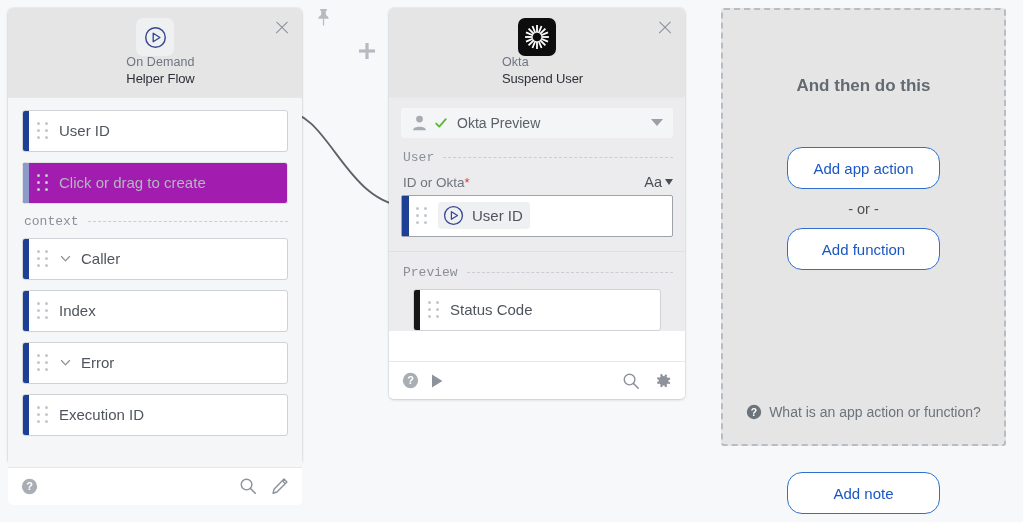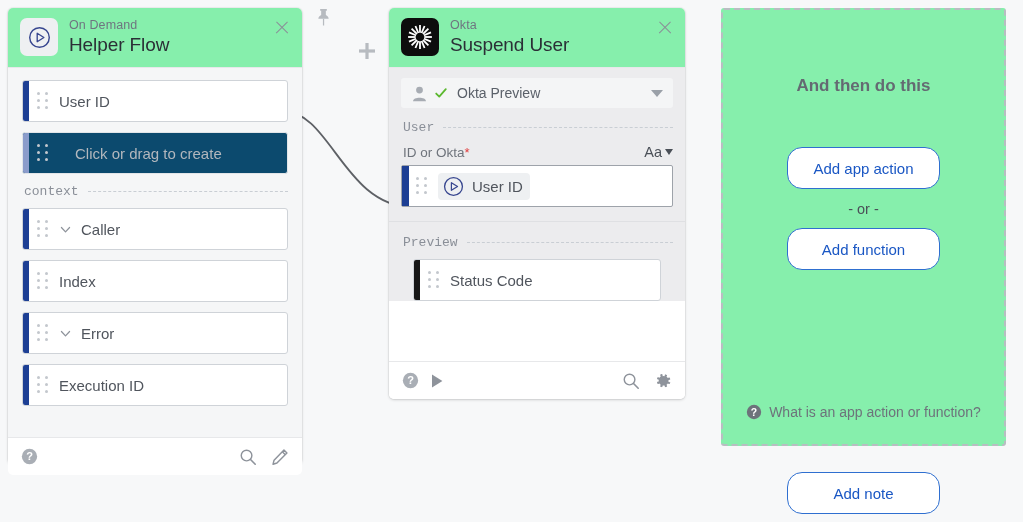--- a/index.html
+++ b/index.html
@@ -15,27 +15,28 @@
   .card {
     position: absolute;
     background: #ffffff;
     border-radius: 5px;
     box-shadow: 0 1px 3px rgba(0,0,0,.16), 0 0 0 1px rgba(0,0,0,.035);
   }
   .card-header {
     position: relative;
     display: flex; align-items: center;
     padding: 10px 12px 11px 12px;
-    background: #86efac;
+    background: #e5e5e5;
     border-radius: 5px 5px 0 0;
     border-bottom: 1px solid #e7e8ea;
+    flex-direction: column;
   }
   .hdr-text { margin-left: 11px; line-height: 1.05; }
   .hdr-sub { font-size: 12.5px; color: #6f7580; letter-spacing: .1px; }
-  .hdr-title { font-size: 19px; color: #2b2f36; margin-top: 3px; letter-spacing: -.1px; }
+  .hdr-title { font-size: 13px; color: #2b2f36; margin-top: 3px; letter-spacing: -.1px; }
   .close-x {
     position: absolute; top: 9px; right: 10px;
     width: 20px; height: 20px; cursor: pointer;
   }
   .close-x::before, .close-x::after {
     content: ""; position: absolute; left: 2px; top: 9.5px;
     width: 16px; height: 1.4px; background: #8a8f98;
   }
   .close-x::before { transform: rotate(45deg); }
   .close-x::after  { transform: rotate(-45deg); }
@@ -63,21 +64,21 @@
     margin-bottom: 10px;
     padding-left: 14px;
     cursor: pointer;
   }
   .pill .accent {
     position: absolute; left: 0; top: 0; bottom: 0; width: 6px;
     background: #1d3f94;
     border-radius: 2px 0 0 2px;
   }
   .pill.ghost {
-    background: #0c4a6e; border: 1px solid #e2e5e8; gap: 16px;
+    background: #a21caf; border: 1px solid #e2e5e8;
   }
   .pill.ghost .accent { background: #8b9ccb; }
   .pill.dark-accent .accent { background: #161616; }
   .grip {
     width: 12px; height: 16px; margin-right: 10px; flex: none;
     display: grid; grid-template-columns: 4px 4px; grid-template-rows: repeat(3, 4px);
     gap: 3px 4px; align-content: center;
   }
   .grip i { display: block; width: 3px; height: 3px; border-radius: 50%; background: #c3c7cd; }
   .pill-label { font-size: 15px; color: #50555d; }
@@ -147,21 +148,21 @@
     display: flex; align-items: center;
     background: #eef0f2; border-radius: 4px;
     padding: 3px 7px 3px 5px;
   }
   .token-chip .tlabel { font-size: 15px; color: #50555d; margin-left: 8px; }
   .okta-sep { border-top: 1px solid #dfe0e3; margin: 14px -12px 0 -12px; }
 
   
   #next-panel {
     position: absolute; left: 721px; top: 8px; width: 285px; height: 438px;
-    background: #86efac; border: 2px dashed #b9bdc2; border-radius: 3px;
+    background: #e5e5e5; border: 2px dashed #b9bdc2; border-radius: 3px;
   }
   .next-title {
     text-align: center; font-size: 17px; font-weight: bold;
     color: #646a72; margin-top: 66px;
   }
   .btn-outline {
     display: flex; align-items: center; justify-content: center;
     width: 153px; height: 42px; margin: 0 auto;
     background: #fff; border: 1px solid #2f6fd0; border-radius: 15px;
     color: #1a57c4; font-size: 15px; cursor: pointer;

